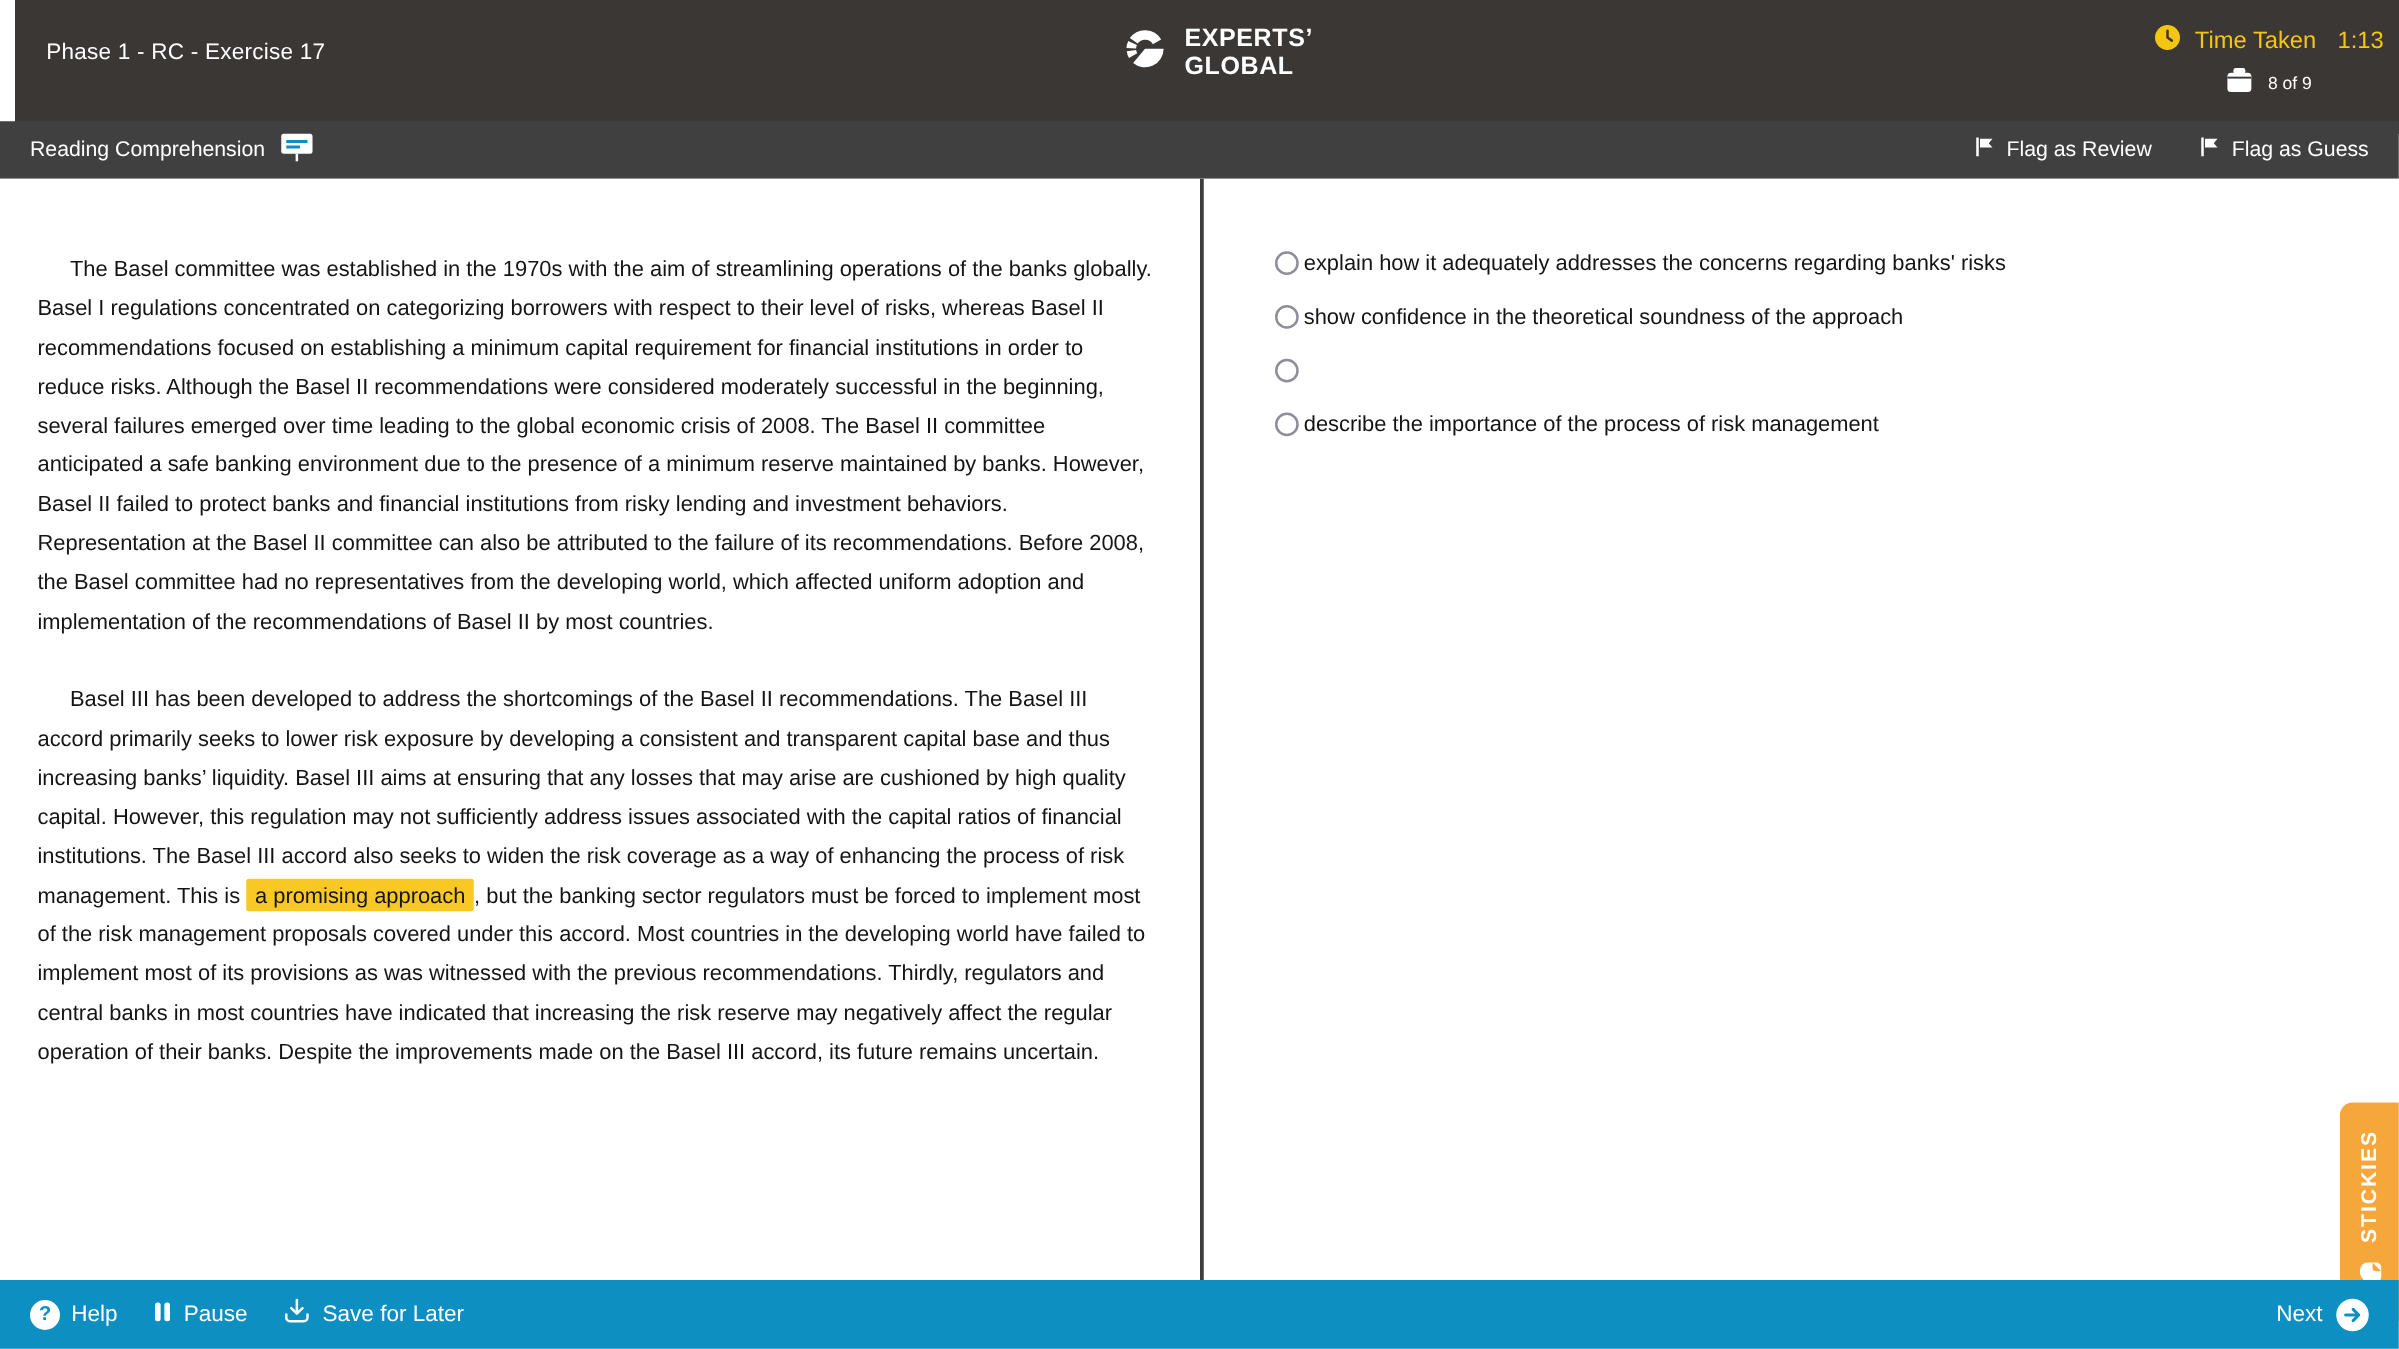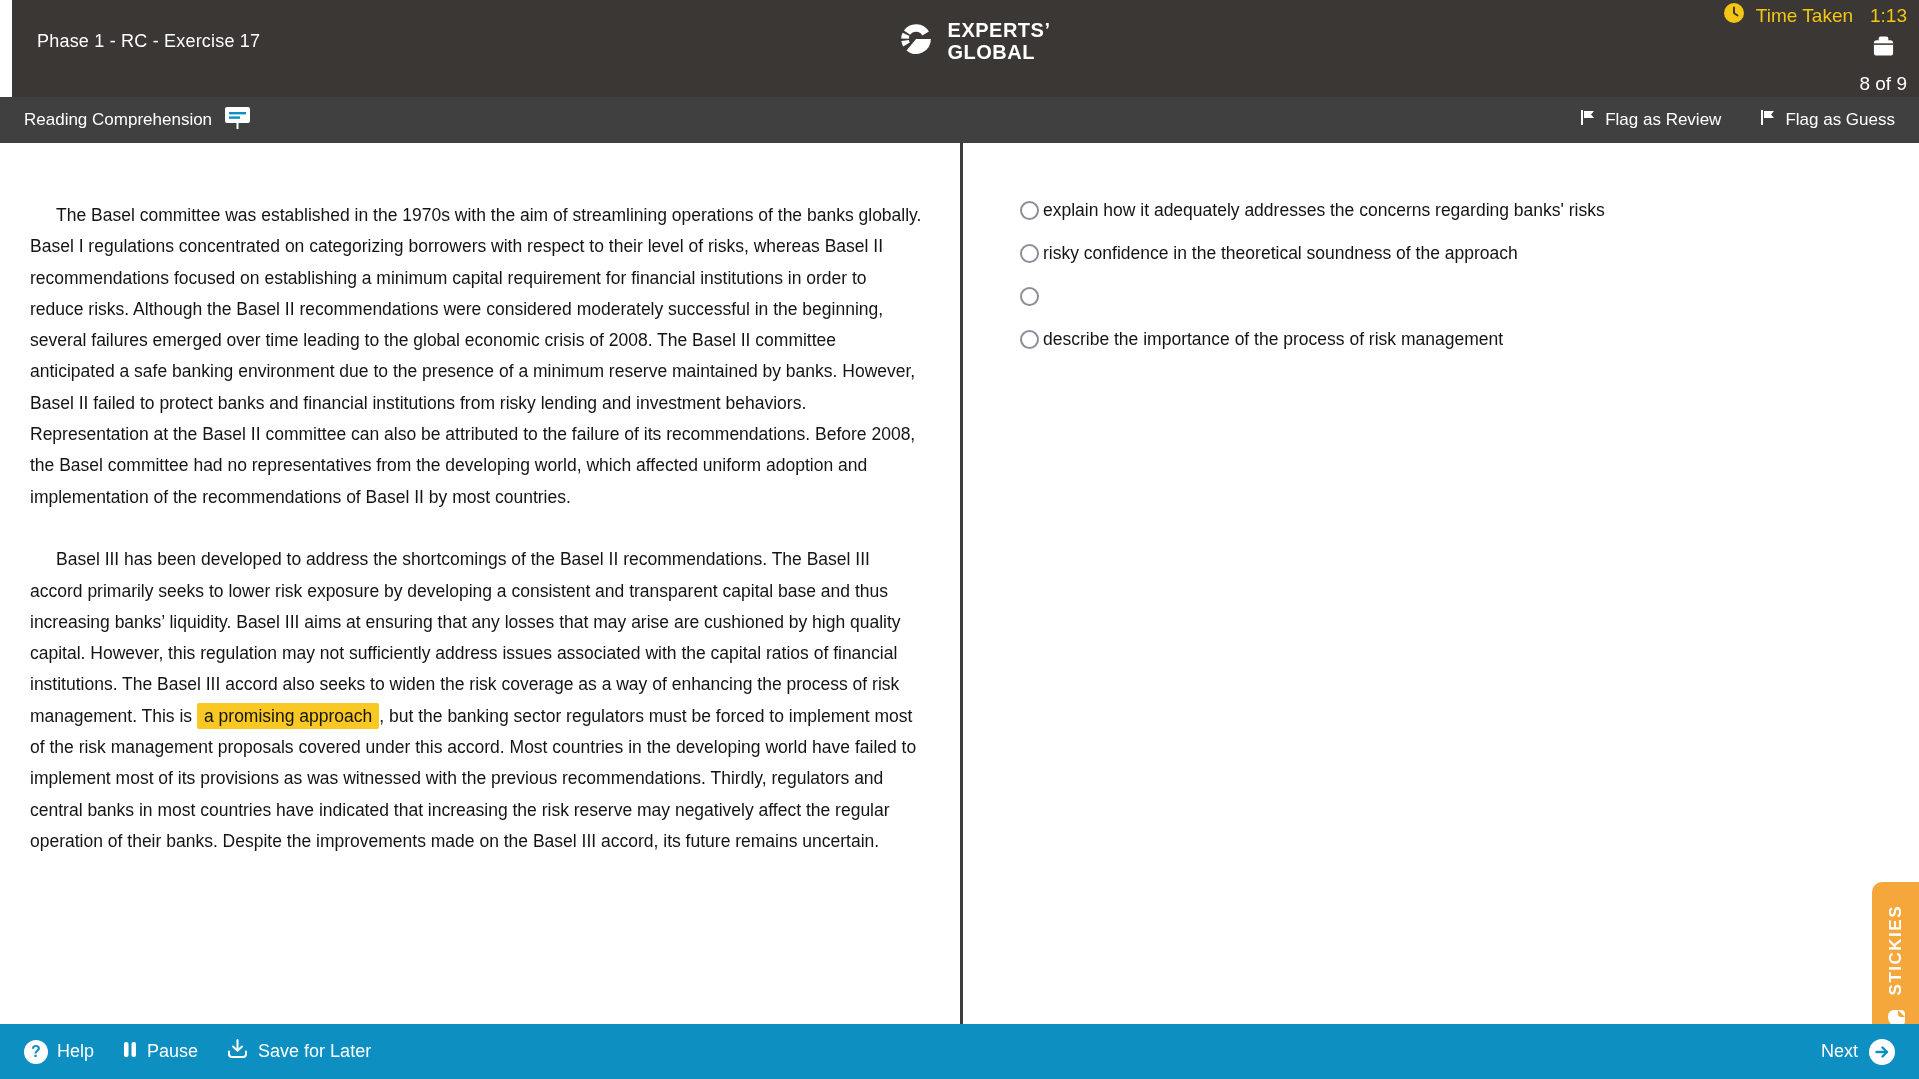--- a/index.html
+++ b/index.html
@@ -7,24 +7,24 @@
               font-family:"Liberation Sans", sans-serif; }
 
   
   .app-header { position:absolute; top:0; left:12px; width:1919px; height:107px;
                 background:#3b3734; color:#fff; }
   .header-title { position:absolute; left:25px; top:31px; font-size:18px; letter-spacing:.2px; }
   .logo { position:absolute; left:50%; top:16px; transform:translateX(-50%);
           display:flex; align-items:center; gap:9px; }
   .logo-text { font-weight:bold; font-size:20px; line-height:22px; letter-spacing:.5px; }
   .header-right { position:absolute; right:24px; top:0; height:97px; display:flex;
-                  flex-direction:column; align-items:flex-end; justify-content:center; gap:7px; }
+                  flex-direction:column; align-items:center; justify-content:center; gap:7px; }
   .time-row { display:flex; align-items:center; gap:11px; color:#f3c613; font-size:19px; }
   .time-row .time-value { margin-left:6px; }
-  .progress-row { display:flex; align-items:center; gap:11px; color:#fff; font-size:19px;flex-direction:column; }
+  .progress-row { display:flex; align-items:center; gap:11px; color:#fff; font-size:14px; }
 
   
   .section-bar { position:absolute; top:97px; left:0; width:1919px; height:46px;
                  background:#404040; color:#fff; display:flex; align-items:center;
                  justify-content:space-between; padding:0 24px; font-size:17px; }
   .section-left { display:flex; align-items:center; gap:12px; }
   .section-right { display:flex; align-items:center; gap:38px; }
   .flag-btn { display:flex; align-items:center; gap:9px; cursor:pointer; }
 
   
@@ -156,21 +156,21 @@
   <div class="divider"></div>
 
   <div class="question-panel">
     <div class="options">
       <div class="option-row">
         <span class="radio"></span>
         <span class="option-label">explain how it adequately addresses the concerns regarding banks' risks</span>
       </div>
       <div class="option-row">
         <span class="radio"></span>
-        <span class="option-label">risky confidence in the theoretical soundness of the approach</span>
+        <span class="option-label">show confidence in the theoretical soundness of the approach</span>
       </div>
       <div class="option-row">
         <span class="radio"></span>
       </div>
       <div class="option-row">
         <span class="radio"></span>
         <span class="option-label">describe the importance of the process of risk management</span>
       </div>
     </div>
   </div>

